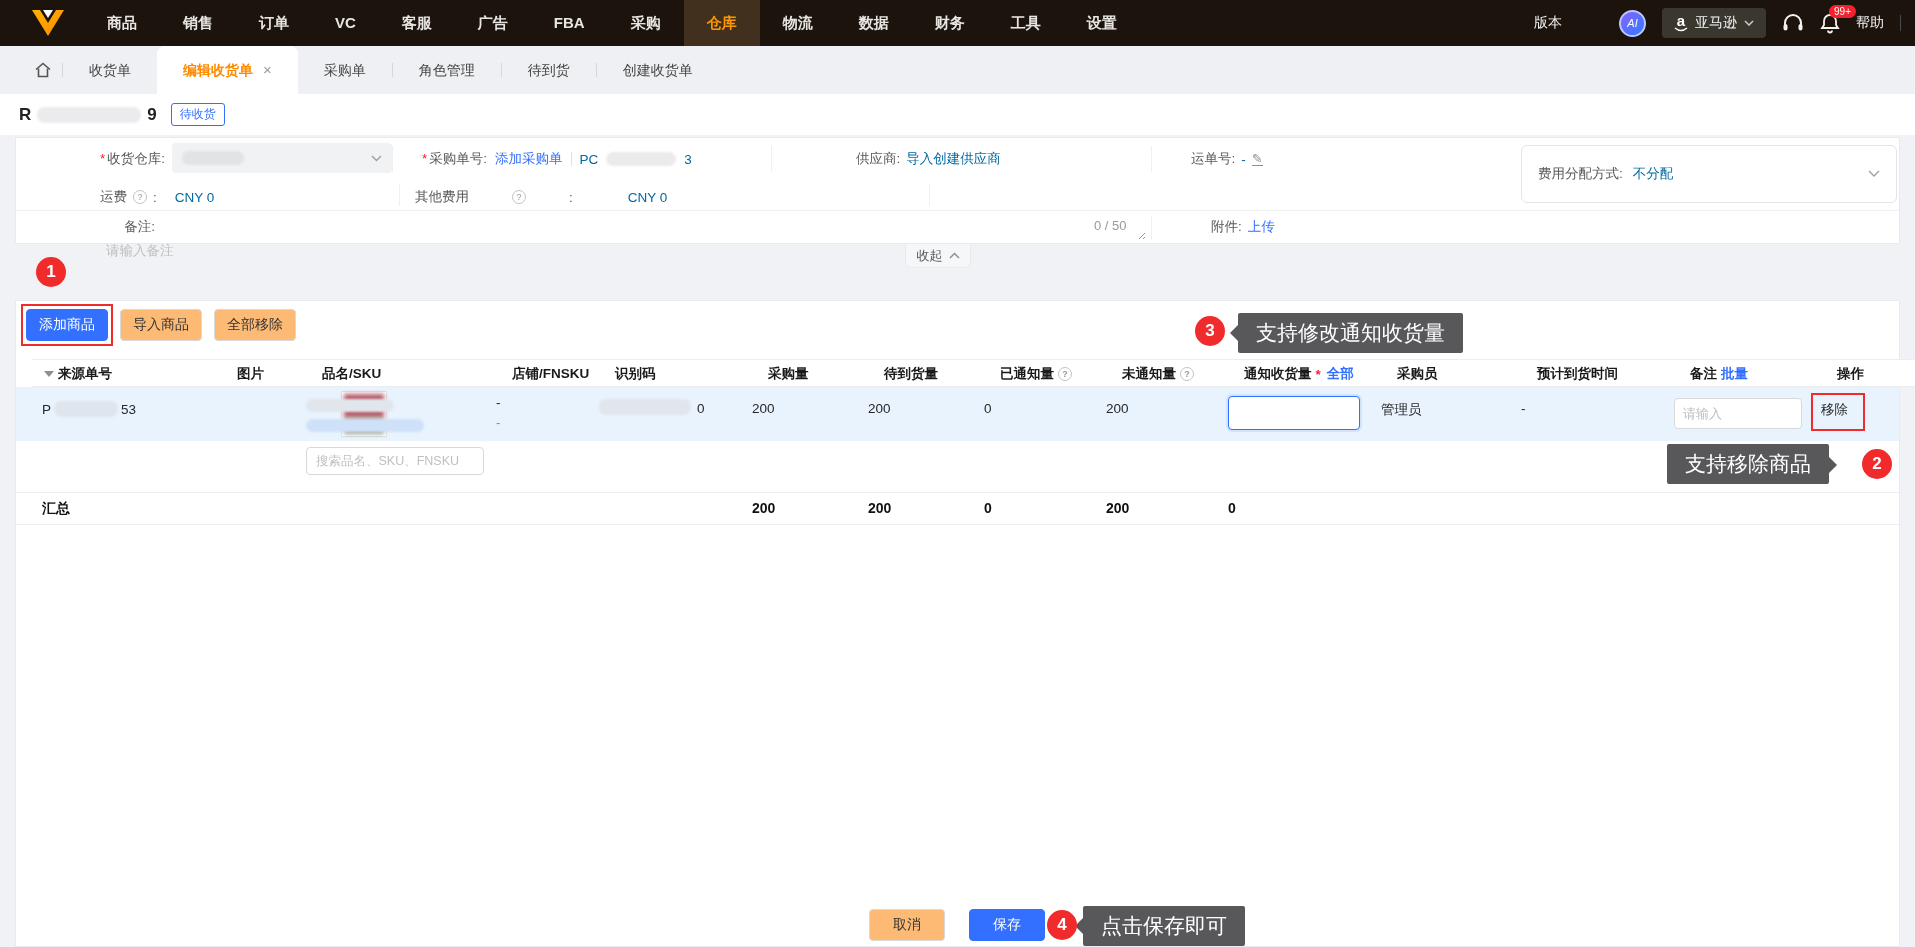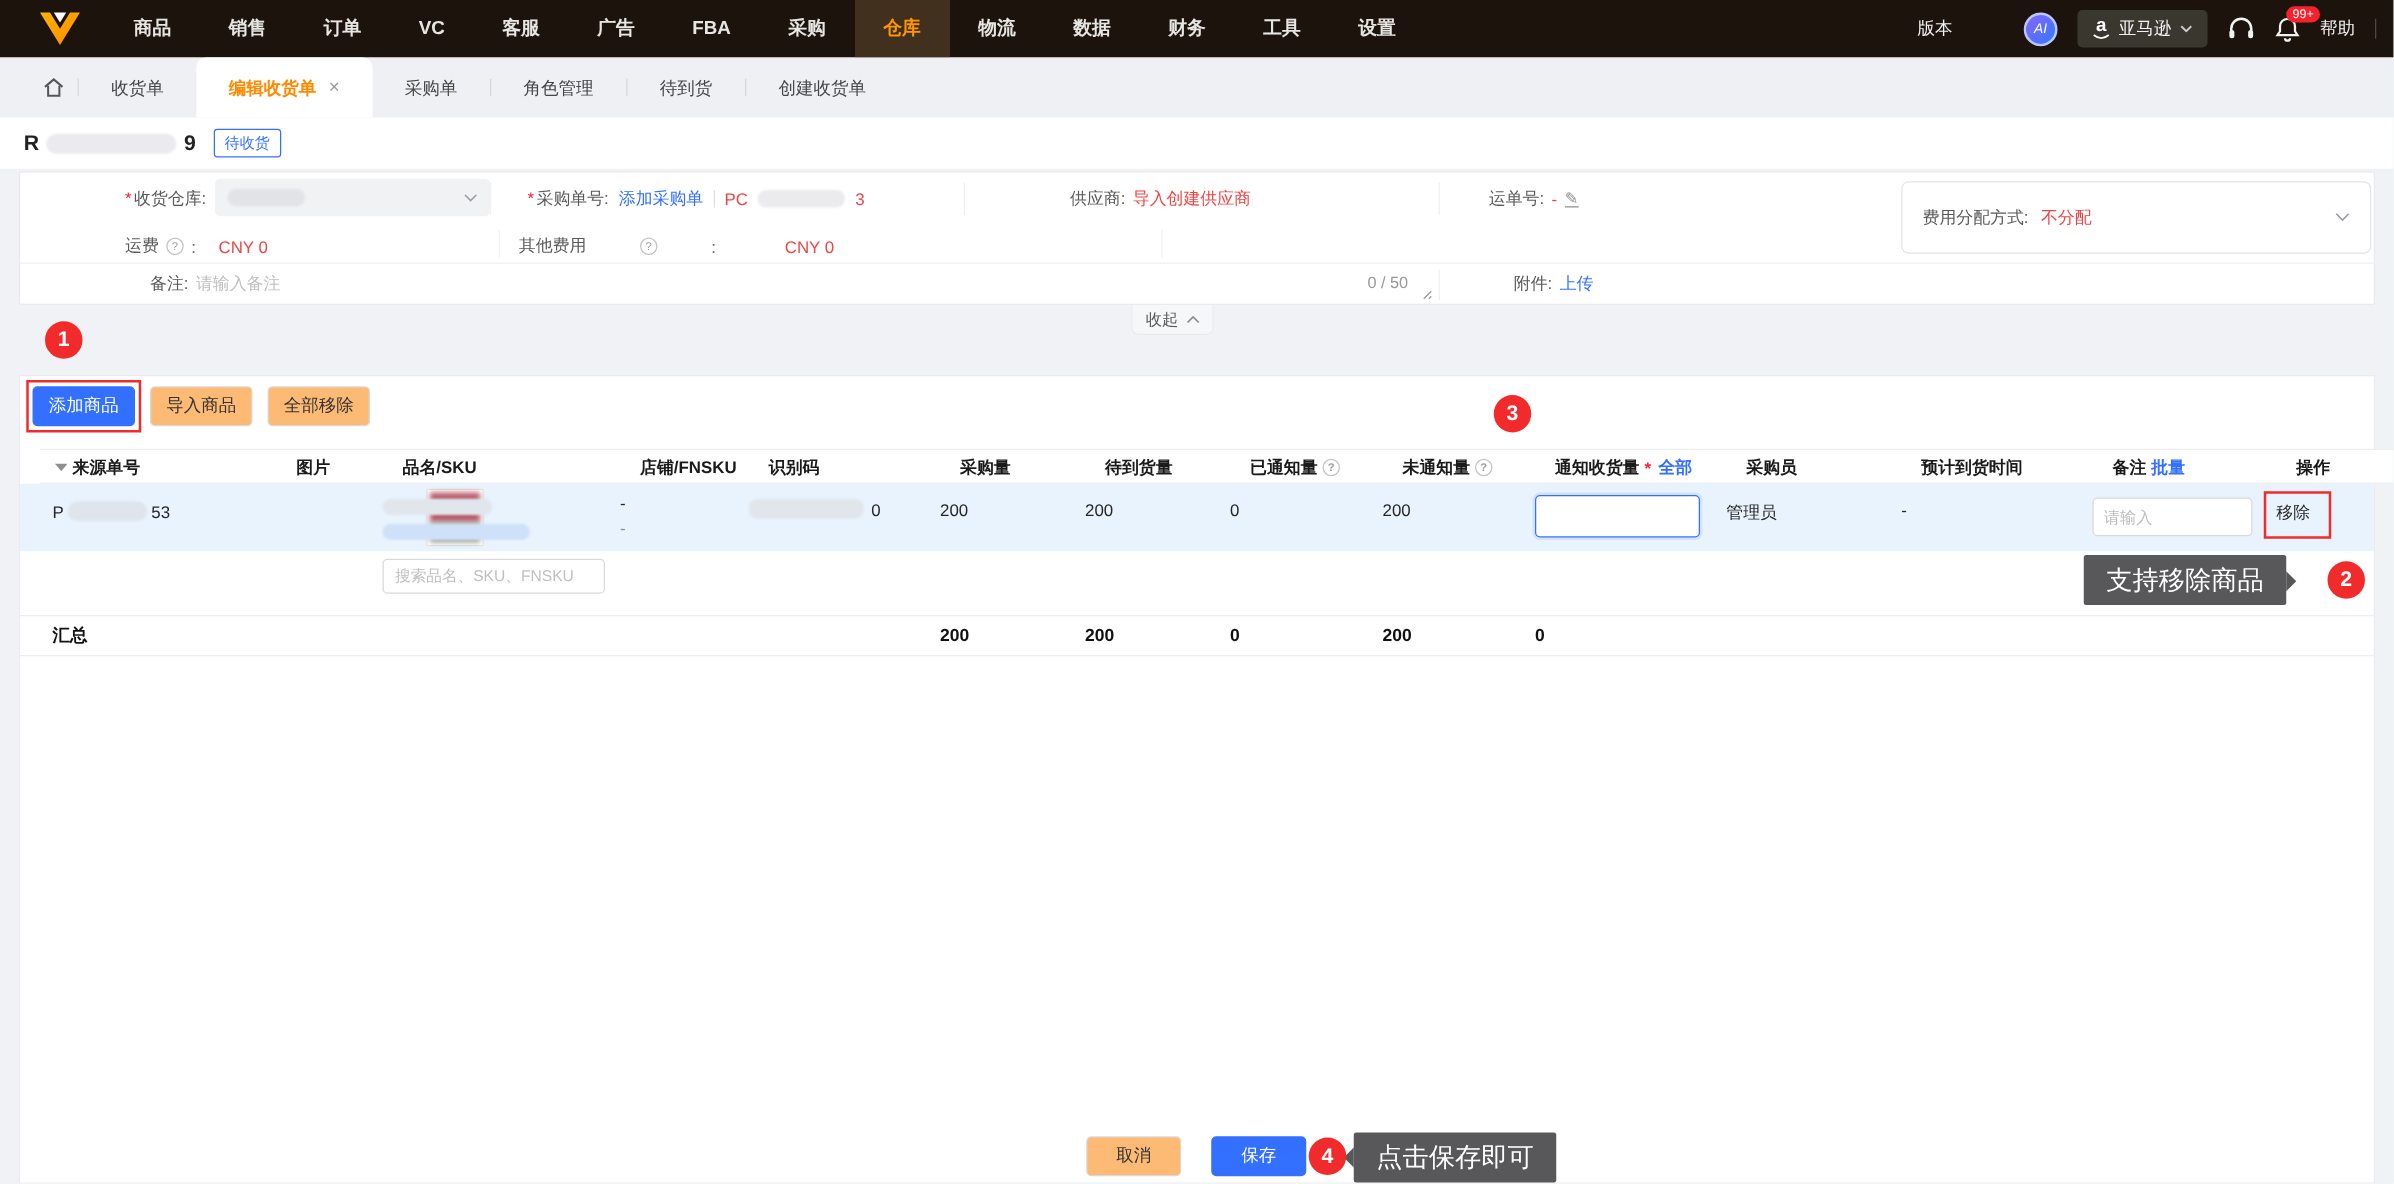--- a/index.html
+++ b/index.html
@@ -39,21 +39,21 @@
                display:flex; align-items:center; padding-left:19px; gap:6px; }
   .title-text { font-size:17px; font-weight:700; color:#222; }
   .blob { background:#ebebee; border-radius:9px; display:inline-block; filter:blur(1px); }
   .status-badge { margin-left:8px; border:1px solid #3370ff; color:#3370ff; font-size:12px; border-radius:3px;
                   padding:2px 8px; background:#fff; }
 
   
   .form-panel { position:absolute; left:15px; top:137px; width:1885px; height:107px; background:#fff;
                 border:1px solid #e8eaed; border-radius:2px; }
   .flabel { font-size:13.5px; color:#595959; }
-  .fvalue { font-size:13.5px; color:#ef4444; }
+  .fvalue { font-size:13.5px; color:#0369a1; }
   .req { color:#f5222d; margin-right:2px; }
   .flink { color:#3370ff; font-size:13.5px; cursor:pointer; }
   .v-div { position:absolute; width:1px; background:#eef0f2; }
   .field { position:absolute; display:flex; align-items:center; gap:6px; white-space:nowrap; }
   .wh-select { position:absolute; left:156px; top:5px; width:220px; height:30px; background:#f1f2f4;
                border-radius:4px; display:flex; align-items:center; padding:0 10px; cursor:pointer; }
   .help-circle { width:14px; height:14px; border:1px solid #c3c3c3; border-radius:50%; color:#9a9a9a;
                  font-size:9px; display:inline-flex; align-items:center; justify-content:center; }
   .fee-box { position:absolute; left:1505px; top:7px; width:376px; height:58px; border:1px solid #e2e4e8;
              border-radius:6px; display:flex; align-items:center; padding:0 16px; gap:10px; cursor:pointer; }
@@ -262,21 +262,21 @@
     <div class="field" style="left:399px; top:50px;gap:43px;">
       <span class="flabel">其他费用</span>
       <span class="help-circle">?</span>
       <span class="flabel">:</span>
       <span class="fvalue" style="margin-left:12px;">CNY  0</span>
     </div>
     <div class="v-div" style="left:383px; top:46px; height:22px;"></div>
     <div class="v-div" style="left:913px; top:46px; height:22px;"></div>
 
     <div style="position:absolute; left:0; top:72px; width:100%; height:1px; background:#eef0f2;"></div>
-    <div class="field" style="left:104px; top:80px;">
+    <div class="field" style="left:90px; top:80px;flex-direction:column;">
       <span class="flabel">备注:</span>
       <span class="placeholder-text">请输入备注</span>
     </div>
     <span class="counter" style="position:absolute; left:1078px; top:80px;">0 / 50</span>
     <svg style="position:absolute; left:1122px; top:94px;" width="8" height="8" viewBox="0 0 8 8">
         <path d="M7 1 L1 7 M7 5 L5 7" stroke="#999" stroke-width="1" fill="none"></path>
       </svg>
     <div class="v-div" style="left:1135px; top:78px; height:24px;"></div>
     <div class="field" style="left:1195px; top:80px;">
       <span class="flabel">附件:</span>
@@ -295,20 +295,21 @@
 
   <div class="panel2">
 
     <div class="red-frame" style="left:5px; top:3px; width:92px; height:42px;"></div>
     <button class="btn btn-primary" style="position:absolute; left:10px; top:8px; width:82px;">添加商品</button>
     <button class="btn btn-plain" style="position:absolute; left:104px; top:8px; width:82px;">导入商品</button>
     <button class="btn btn-plain" style="position:absolute; left:198px; top:8px; width:82px;">全部移除</button>
 
 
     <div class="ann-circle" style="left:1179px; top:15px;">3</div>
+    <div class="ann-tip arrow-left" style="left:1222px; top:12px;">支持修改通知收货量</div>
 
     <div class="thead">
       <span class="caret-down" style="position:absolute; left:12px; top:11px;"></span>
       <span class="th" style="left:26px;">来源单号</span>
       <span class="th" style="left:205px;">图片</span>
       <span class="th" style="left:290px;">品名/SKU</span>
       <span class="th" style="left:480px;">店铺/FNSKU</span>
       <span class="th" style="left:583px;">识别码</span>
       <span class="th" style="left:736px;">采购量</span>
       <span class="th" style="left:852px;">待到货量</span>

